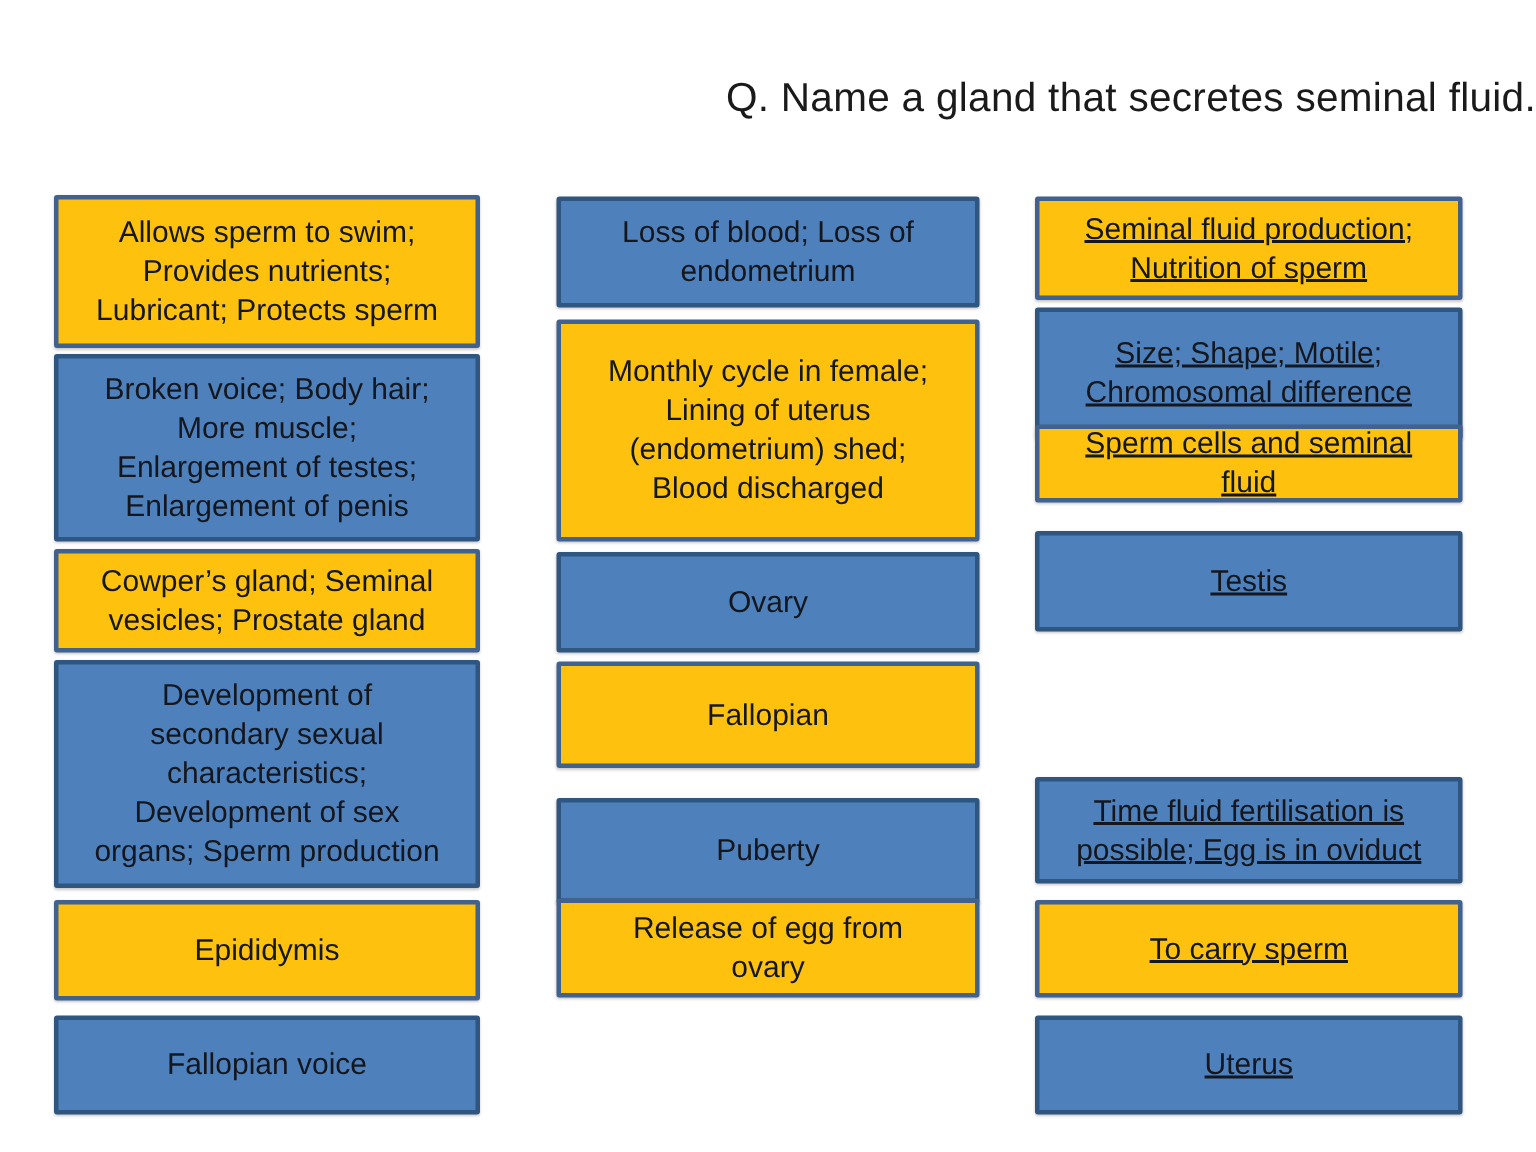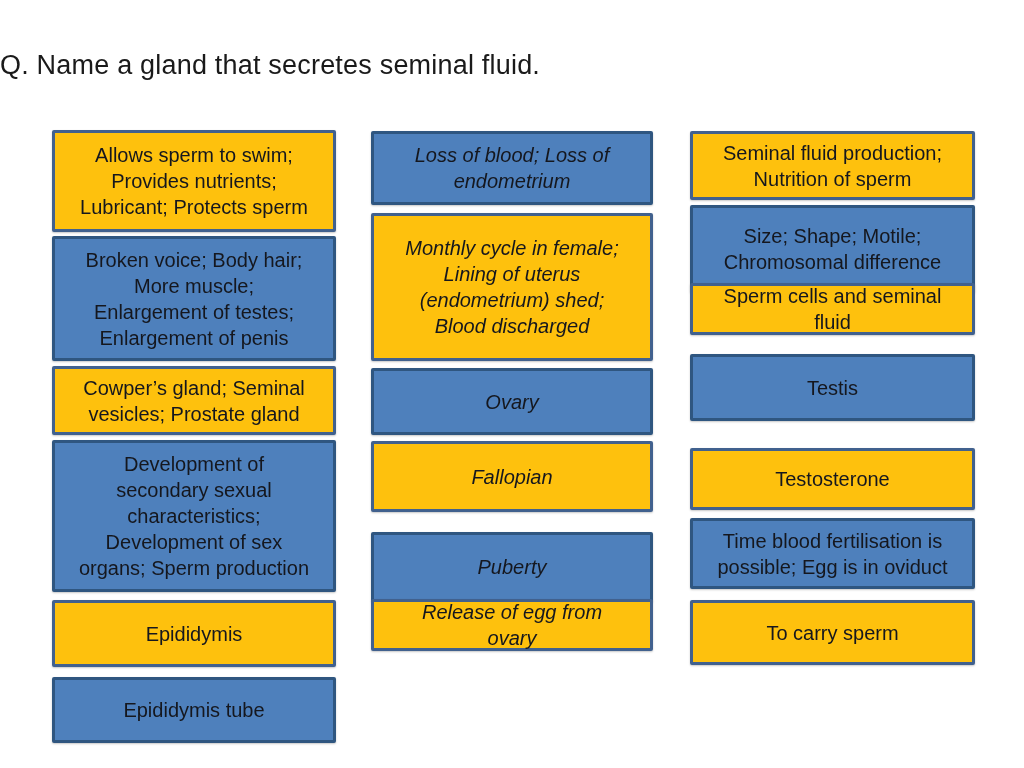--- a/index.html
+++ b/index.html
@@ -5,58 +5,58 @@
   html,body{margin:0;padding:0;}
   body{
     width:1024px;height:768px;
     background:var(--bg,#fff);
     font-family:"Liberation Sans", sans-serif;
     position:relative;overflow:hidden;
   }
   .slide{position:absolute;inset:0;}
   .title{
     position:absolute;top:50px;left:0;width:1024px;
-    text-align:left;
+    text-align:right;
     font-size:27px;
     color:var(--title-text,#1a1a1a);
     letter-spacing:0.2px;
   }
   .card{
     position:absolute;
     box-sizing:border-box;
     display:flex;align-items:center;justify-content:center;
     text-align:center;
     white-space:pre-line;
     font-size:20px;
     line-height:1.3;
     color:var(--text,#15171e);
     border-radius:2px;
     padding:2px 6px;
     box-shadow:0 1px 2px rgba(0,0,0,0.22);
   }
   .gold{background:var(--gold,#fec10d);border:3px solid var(--gold-border,#41618e);}
   .blue{background:var(--blue,#4e80bc);border:3px solid var(--blue-border,#2f5680);}
 
-  .col1{left:52px;width:284px;}
-  .col2{left:371px;width:282px;font-style:italic;}
-  .col3{left:690px;width:285px;}
+  .col1{left:36px;width:284px;}
+  .col2{left:371px;width:282px;}
+  .col3{left:690px;width:285px;text-decoration:underline;}
 
   .c1a{top:130px;height:102px}
   .c1b{top:236px;height:125px}
   .c1c{top:366px;height:69px}
   .c1d{top:440px;height:152px}
   .c1e{top:600px;height:67px}
   .c1f{top:677px;height:66px}
 
   .c2a{top:131px;height:74px}
   .c2b{top:213px;height:148px}
   .c2c{top:368px;height:67px}
   .c2d{top:441px;height:71px}
   .c2e{top:532px;height:70px}
-  .c2f{top:599px;height:52px}
+  .c2f{top:599px;height:66px}
   .c2g{top:676px;height:66px}
 
   .c3a{top:131px;height:69px}
   .c3b{top:205px;height:88px}
   .c3c{top:283px;height:52px}
   .c3d{top:354px;height:67px}
   .c3e{top:448px;height:62px}
   .c3f{top:518px;height:71px}
   .c3g{top:600px;height:65px}
   .c3h{top:677px;height:66px}
@@ -76,39 +76,39 @@
 Enlargement of testes;
 Enlargement of penis</div>
   <div class="card gold col1 c1c">Cowper’s gland; Seminal
 vesicles; Prostate gland</div>
   <div class="card blue col1 c1d">Development of
 secondary sexual
 characteristics;
 Development of sex
 organs; Sperm production</div>
   <div class="card gold col1 c1e">Epididymis</div>
-  <div class="card blue col1 c1f">Epididymis tube</div>
+  <div class="card blue col1 c1f">Fallopian voice</div>
 
   <div class="card blue col2 c2a">Loss of blood; Loss of
 endometrium</div>
   <div class="card gold col2 c2b">Monthly cycle in female;
 Lining of uterus
 (endometrium) shed;
 Blood discharged</div>
   <div class="card blue col2 c2c">Ovary</div>
   <div class="card gold col2 c2d">Fallopian</div>
   <div class="card blue col2 c2e">Puberty</div>
   <div class="card gold col2 c2f">Release of egg from
 ovary</div>
 
   <div class="card gold col3 c3a">Seminal fluid production;
 Nutrition of sperm</div>
   <div class="card blue col3 c3b">Size; Shape; Motile;
 Chromosomal difference</div>
   <div class="card gold col3 c3c">Sperm cells and seminal
 fluid</div>
   <div class="card blue col3 c3d">Testis</div>
-  <div class="card gold col3 c3e">Testosterone</div>
-  <div class="card blue col3 c3f">Time blood fertilisation is
+  <div class="card blue col3 c3f">Time fluid fertilisation is
 possible; Egg is in oviduct</div>
   <div class="card gold col3 c3g">To carry sperm</div>
+  <div class="card blue col3 c3h">Uterus</div>
 
 </div>
 
 </body></html>

